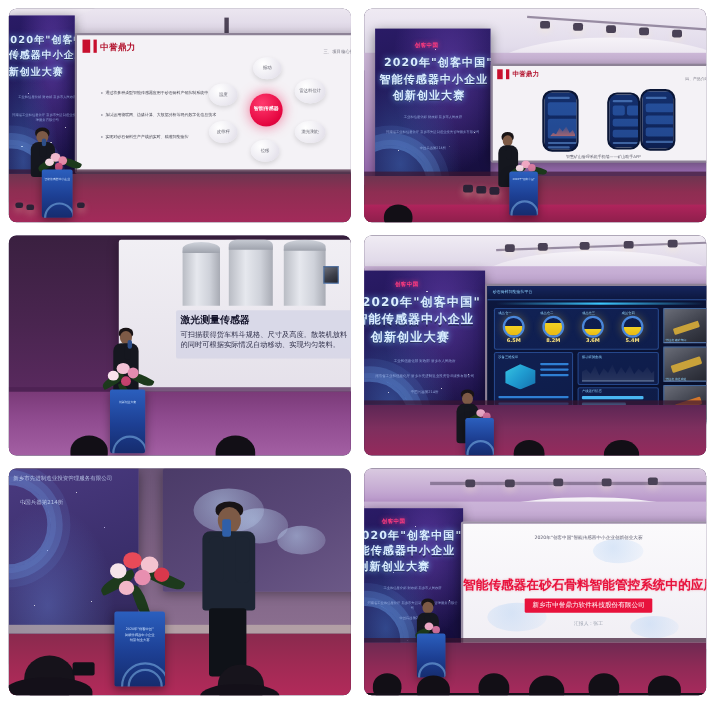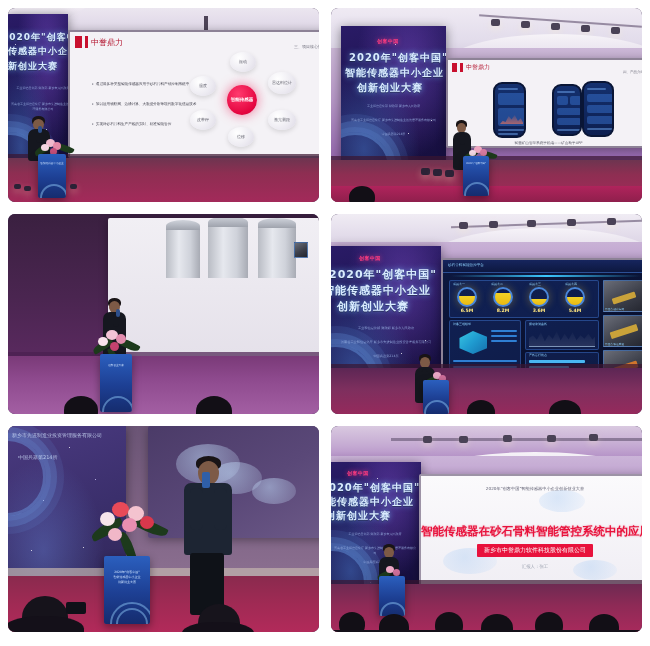--- a/index.html
+++ b/index.html
@@ -176,21 +176,21 @@
   .p-mic  { position:absolute; border-radius:2px; background:#2e4f8a; }
 
   
   .aud-head { position:absolute; border-radius:50% 50% 42% 42%; background:#120f16; }
   .aud-body { position:absolute; border-radius:45% 45% 0 0; background:#141019; }
 
   
   .slide-logo-bar { position:absolute; display:flex; align-items:center; gap:3px; }
   .logo-mark { width:7px; height:12px; background:#c8102e; }
   .logo-mark.thin { width:3px; }
-  .logo-text { color:#b3152f; font-weight:400;text-align:center; }
+  .logo-text { color:#b3152f; font-weight:700;text-align:center; }
   .slide-sec { position:absolute; color:#7a7a86; }
   .bullet-row { position:absolute; color:#3d3d49; line-height:1.45; }
   .bullet-row:before {
     content:"▸"; color:#8a8a96; margin-right:2px;
   }
   .node {
     position:absolute; border-radius:50%;
     background: radial-gradient(circle at 35% 30%, #ffffff 0%, #eceaf1 60%, #dcd8e4 100%);
     box-shadow: 0 2px 5px rgba(0,0,0,.13);
     display:flex; align-items:center; justify-content:center;
@@ -474,20 +474,24 @@
 
       <div class="screen" style="left:100px;top:4px;width:219px;height:138px;background:linear-gradient(180deg,#f1eff4 0%,#e5e1ea 100%);border:none;">
         <div class="silo" style="left:58px;top:8px;width:34px;height:52px;"></div>
         <div class="silo-top" style="left:58px;top:2px;width:34px;height:10px;"></div>
         <div class="silo" style="left:100px;top:4px;width:40px;height:56px;"></div>
         <div class="silo-top" style="left:100px;top:-2px;width:40px;height:11px;"></div>
         <div class="silo" style="left:150px;top:6px;width:38px;height:54px;"></div>
         <div class="silo-top" style="left:150px;top:0;width:38px;height:10px;"></div>
         <div class="cam" style="left:186px;top:24px;width:14px;height:16px;"></div>
 
+        <div class="callout-box" style="left:52px;top:64px;width:160px;height:44px;">
+          <div class="callout-title" style="font-size:9px;">激光测量传感器</div>
+          <div class="callout-body" style="font-size:6.6px;margin-top:2px;">可扫描获得货车料斗规格、尺寸及高度。散装机放料的同时可根据实际情况自动移动、实现均匀装料。</div>
+        </div>
       </div>
 
       <div class="stage-floor" style="height:58px;background:linear-gradient(180deg,#7a3a78 0%,#8e4a8e 40%,#a35fa3 100%);"></div>
       <div class="stage-edge" style="bottom:58px;background:#4a2050;"></div>
 
       <div class="person" style="left:94px;top:84px;width:26px;height:62px;">
         <div class="p-hair" style="left:6px;top:0;width:13px;height:9px;"></div>
         <div class="p-head" style="left:7px;top:3px;width:11px;height:12px;"></div>
         <div class="p-body" style="left:1px;top:14px;width:23px;height:46px;"></div>
         <div class="p-arm" style="left:11px;top:16px;width:6px;height:13px;"></div>

